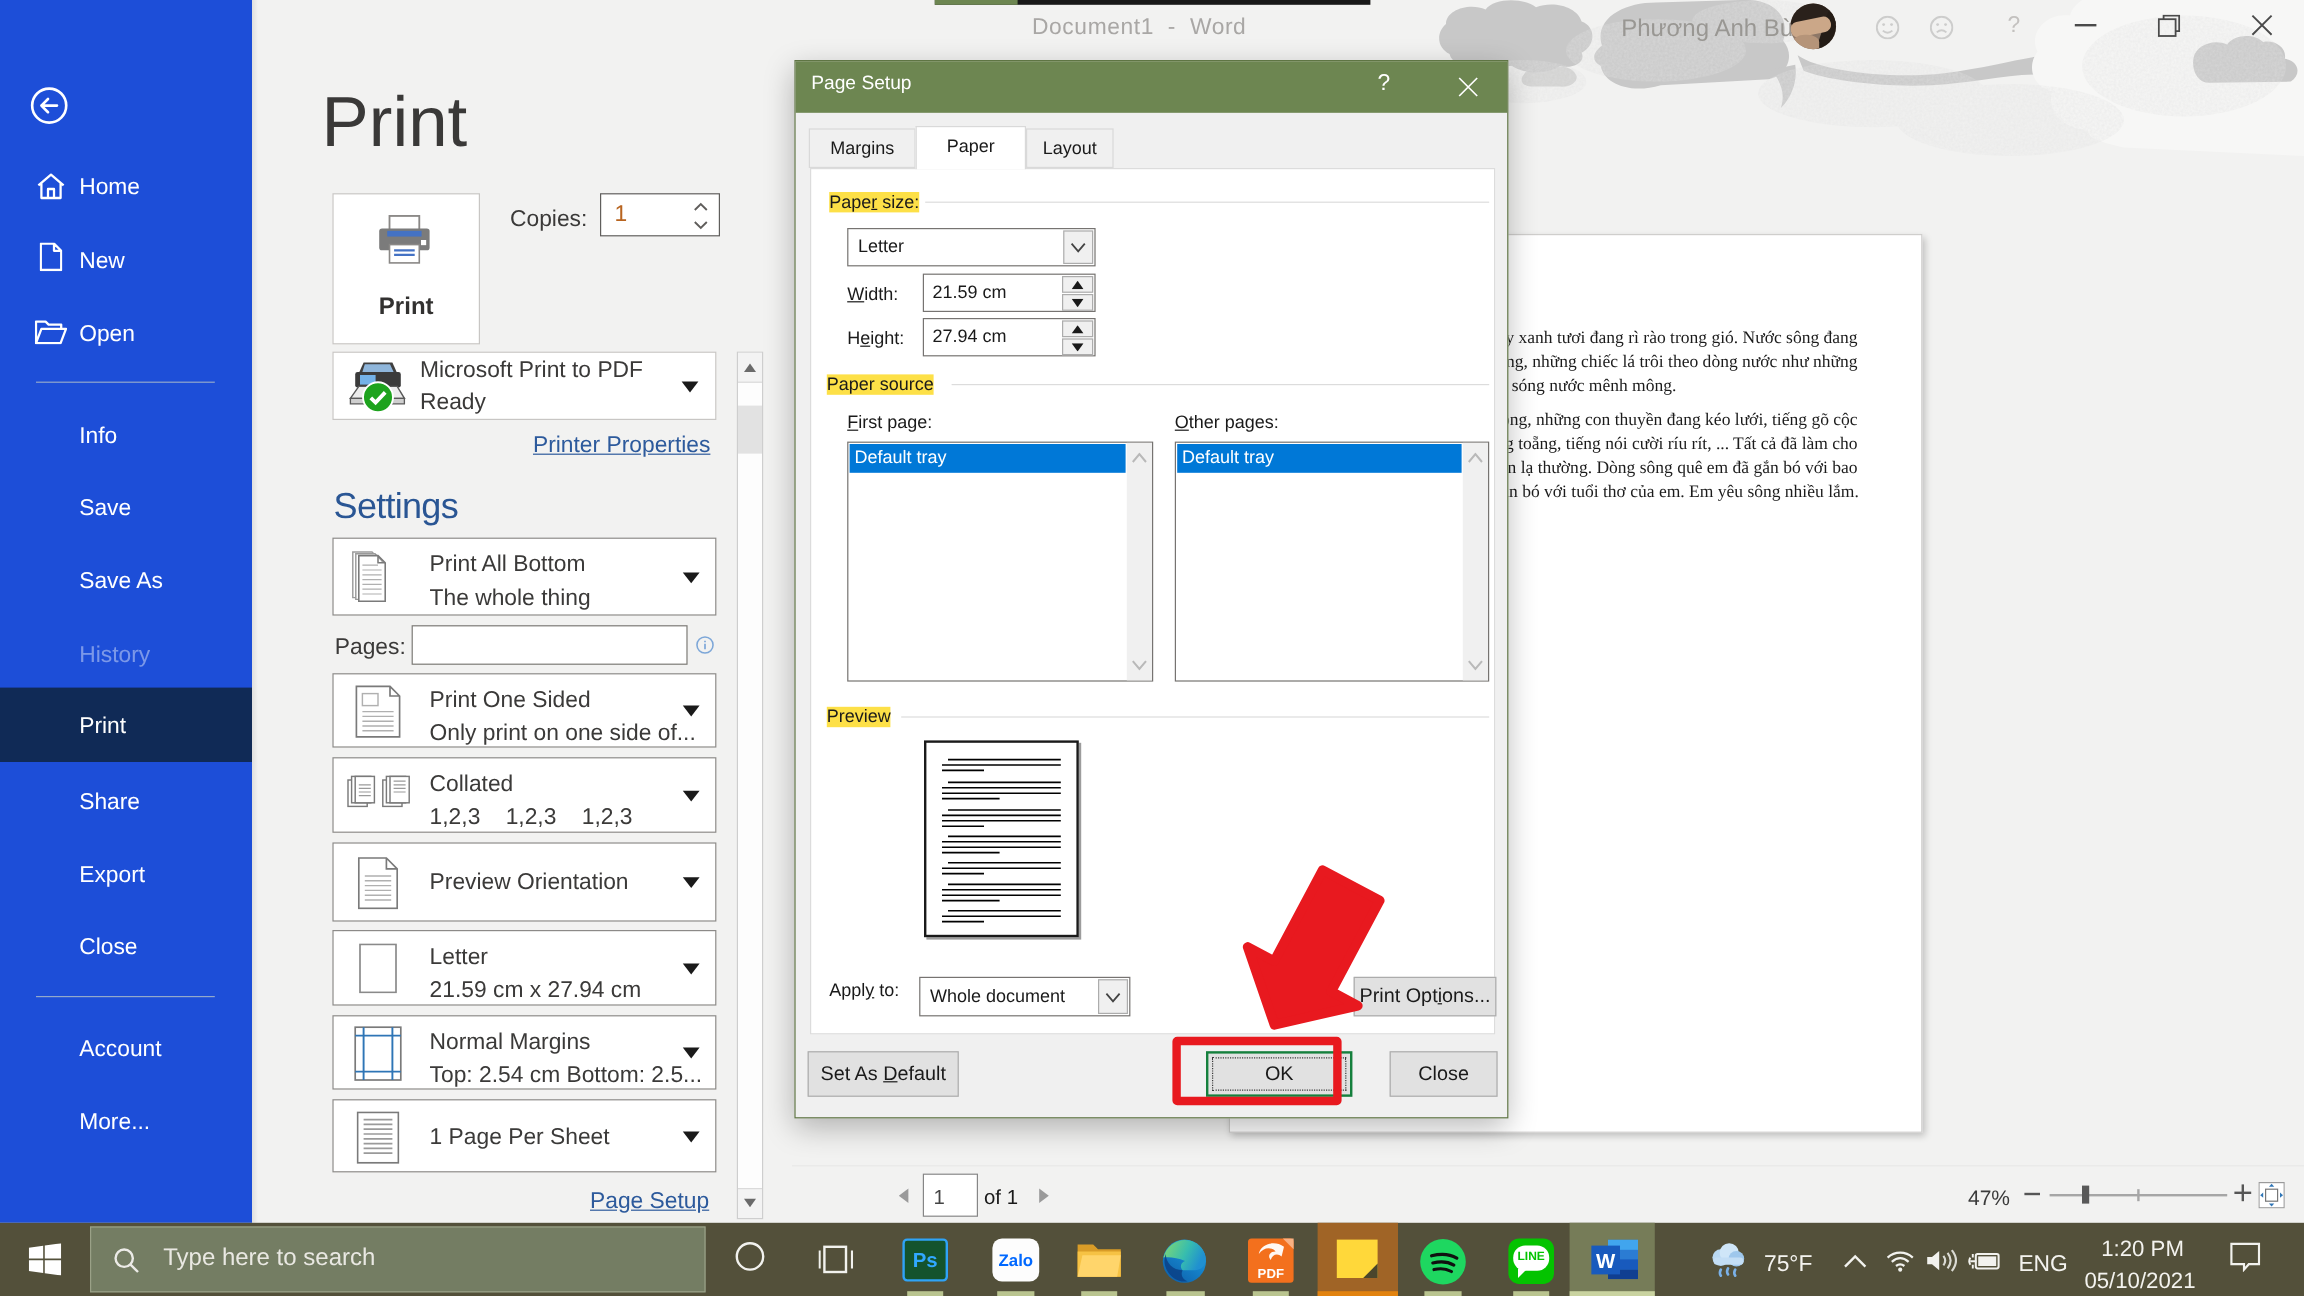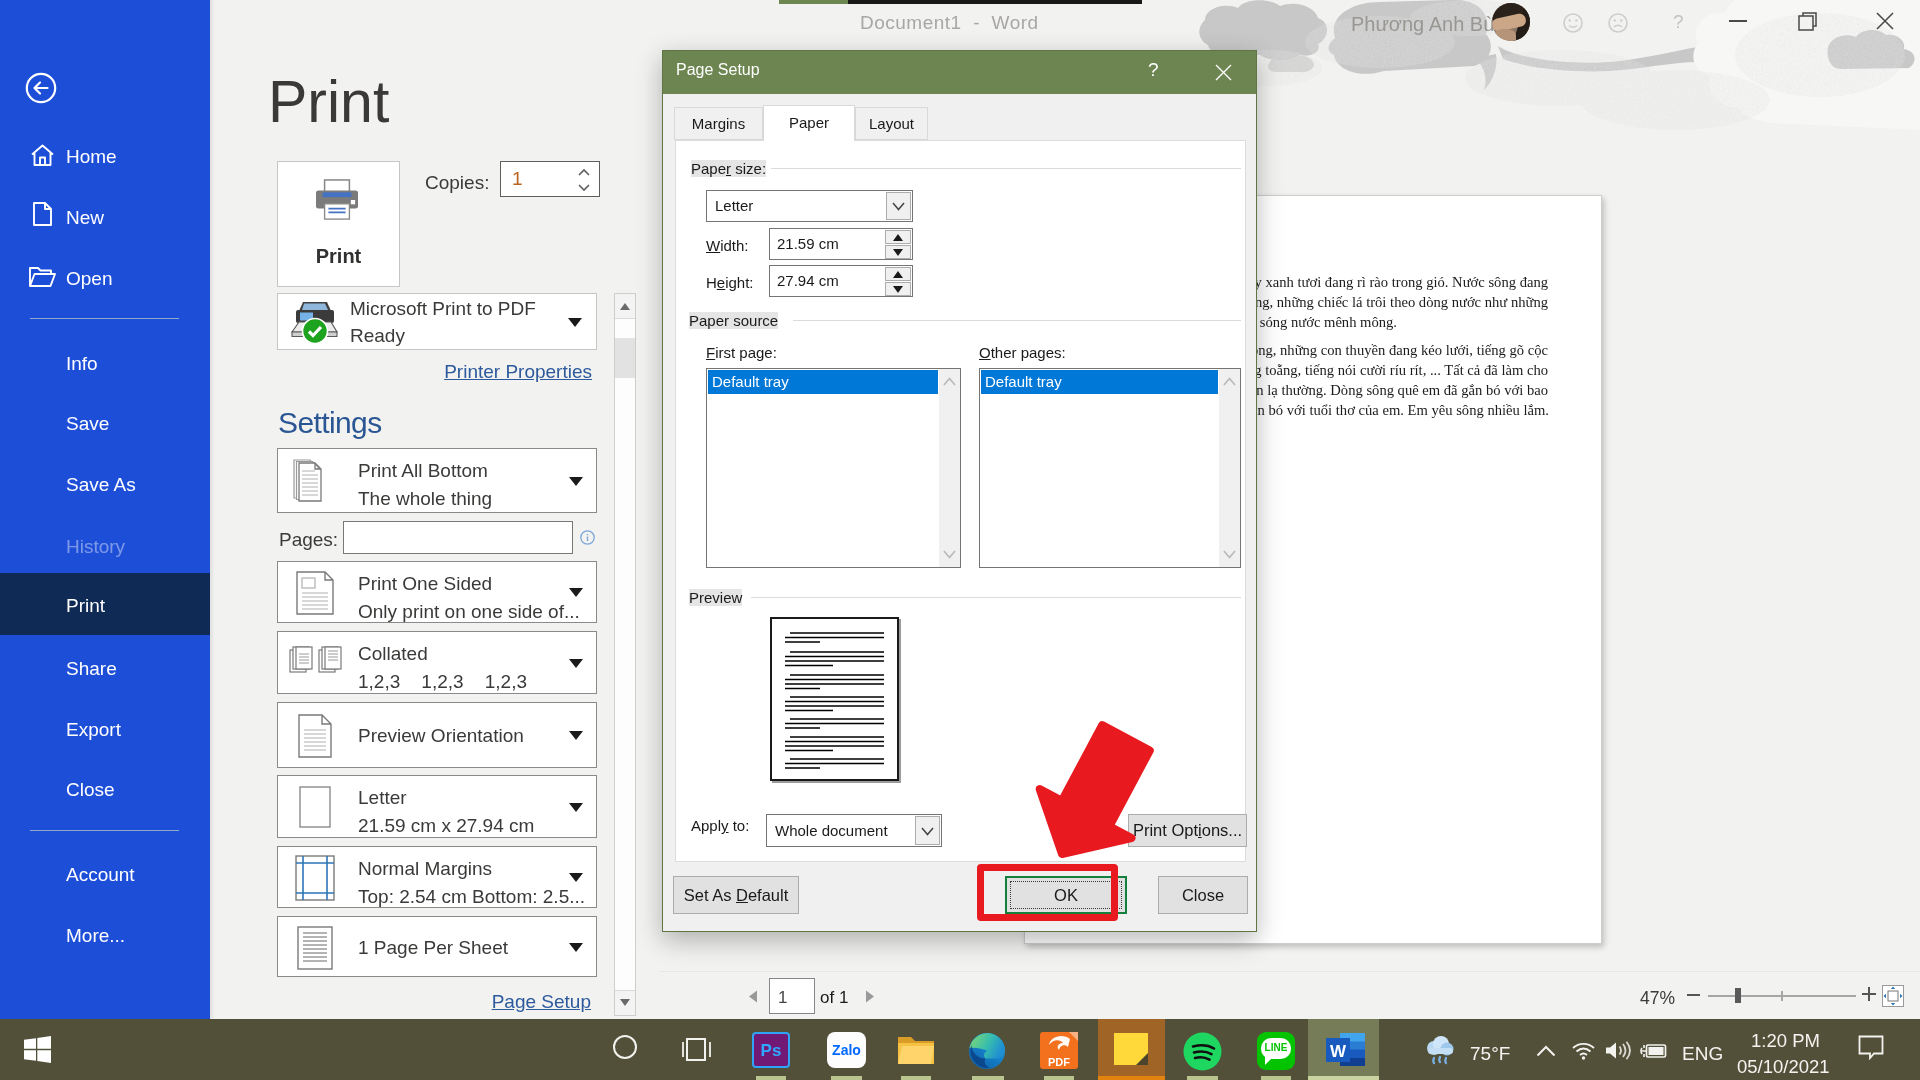--- a/index.html
+++ b/index.html
@@ -23,21 +23,21 @@
 .ddsub{position:absolute;left:80px;top:39px;font-size:19px;color:#3b3a39;white-space:nowrap}
 .ddcaret{position:absolute;right:13px;top:50%;margin-top:-4px;width:0;height:0;border-left:7px solid transparent;border-right:7px solid transparent;border-top:9px solid #1a1a1a}
 .link{color:#2d5a9c;text-decoration:underline;font-size:19px}
 
 #dlg{left:662px;top:50px;width:595px;height:882px;background:#f0f0f0;border:1px solid #5f7544;box-shadow:0 8px 24px rgba(0,0,0,.28)}
 #dlgtitle{left:0;top:0;width:100%;height:43px;background:#6d8651;color:#fff}
 .tab{position:absolute;top:56px;height:33px;background:#f0f0f0;border:1px solid #d9d9d9;font-size:15px;color:#1a1a1a;text-align:center}
 #tabPaper{background:#fff;border-bottom:none;z-index:3}
 #dlgpanel{left:12px;top:89px;width:571px;height:722px;background:#fff;border:1px solid #dcdcdc}
 .ctl{position:absolute;background:#fff;border:1px solid #767371}
-.grouplab{position:absolute;font-size:15px;color:#1a1a1a;background:#e5e5e5;padding:0 0px}
+.grouplab{position:absolute;font-size:15px;color:#1a1a1a;background:#fde047;padding:0 0px}
 .gline{position:absolute;height:1px;background:#dcdcdc}
 .win-btn{position:absolute;background:#e1e1e1;border:1px solid #acacac;font-size:16.5px;color:#1a1a1a;text-align:center}
 u{text-decoration:underline}
 
 #taskbar{left:0;top:1019px;width:1920px;height:61px;background:#53503a}
 .tray{color:#f4f3ef;font-size:19px}
 </style>
 </head>
 <body>
 
@@ -434,27 +434,34 @@
   <div class="abs" style="left:977px;top:864px;width:141px;height:57px;border:7px solid #e8191f;border-radius:4px"></div>
   <svg class="abs" style="left:1020px;top:710px" width="145" height="175" viewBox="0 0 145 175">
     <polygon points="82.2,15.1 129.8,40.5 89.4,116.3 111.5,128.1 42,144 19.7,79.1 41.8,90.9" fill="#e8191f" stroke="#e8191f" stroke-width="8" stroke-linejoin="round"></polygon>
   </svg>
 </div>
 
 <div class="abs" id="taskbar">
   <svg style="position:absolute;left:24px;top:17px" width="27" height="27" viewBox="0 0 27 27">
     <path d="M0 3.8 L12 2.2 V12.8 H0 Z M13.3 2 L27 0 V12.8 H13.3 Z M0 14.2 H12 V24.8 L0 23.2 Z M13.3 14.2 H27 V27 L13.3 25 Z" fill="#fff"></path>
   </svg>
+  <div style="position:absolute;left:75px;top:3px;width:513px;height:55px;background:#747d63;border:1.5px solid #9aa187">
+    <svg style="position:absolute;left:19px;top:17px" width="21" height="21" viewBox="0 0 21 21">
+      <circle cx="8.5" cy="8.5" r="7.2" fill="none" stroke="#ecebe7" stroke-width="2"></circle>
+      <path d="M13.8 13.8 L20 20" stroke="#ecebe7" stroke-width="2"></path>
+    </svg>
+    <div style="position:absolute;left:60px;top:14px;font-size:20px;color:#e9e8e2">Type here to search</div>
+  </div>
   <div style="position:absolute;left:613px;top:16px;width:24px;height:24px;border:2.5px solid #f2f2ee;border-radius:50%"></div>
   <svg style="position:absolute;left:682px;top:16px" width="29" height="29" viewBox="0 0 29 29">
     <rect x="5" y="4" width="18" height="21" fill="none" stroke="#f2f2ee" stroke-width="2"></rect>
     <path d="M1 7 V 22 M28 7 V 22" stroke="#f2f2ee" stroke-width="1.8"></path>
   </svg>
 
-  <div style="position:absolute;left:752px;top:13px;width:38px;height:36px;background:#701a75;border:2px solid #2fa3f7;border-radius:4px;color:#31a8ff;font-size:17px;font-weight:bold;text-align:center;line-height:33px">Ps</div>
+  <div style="position:absolute;left:752px;top:13px;width:38px;height:36px;background:#14532d;border:2px solid #2fa3f7;border-radius:4px;color:#31a8ff;font-size:17px;font-weight:bold;text-align:center;line-height:33px">Ps</div>
 
   <div style="position:absolute;left:827px;top:13px;width:39px;height:36px;background:#fdfdfd;border-radius:8px;color:#0068ff;font-size:14px;font-weight:bold;text-align:center;line-height:36px">Zalo</div>
 
   <svg style="position:absolute;left:897px;top:14px" width="38" height="34" viewBox="0 0 38 34">
     <path d="M1 4 H14 L18 8 H37 V31 H1 Z" fill="#d99c27"></path>
     <path d="M1 10 H37 V31 H1 Z" fill="#f6c244"></path>
     <path d="M1 31 L5 13 H37 L34 31 Z" fill="#ffd56b"></path>
   </svg>
 
   <svg style="position:absolute;left:968px;top:13px" width="38" height="38" viewBox="0 0 38 38">

